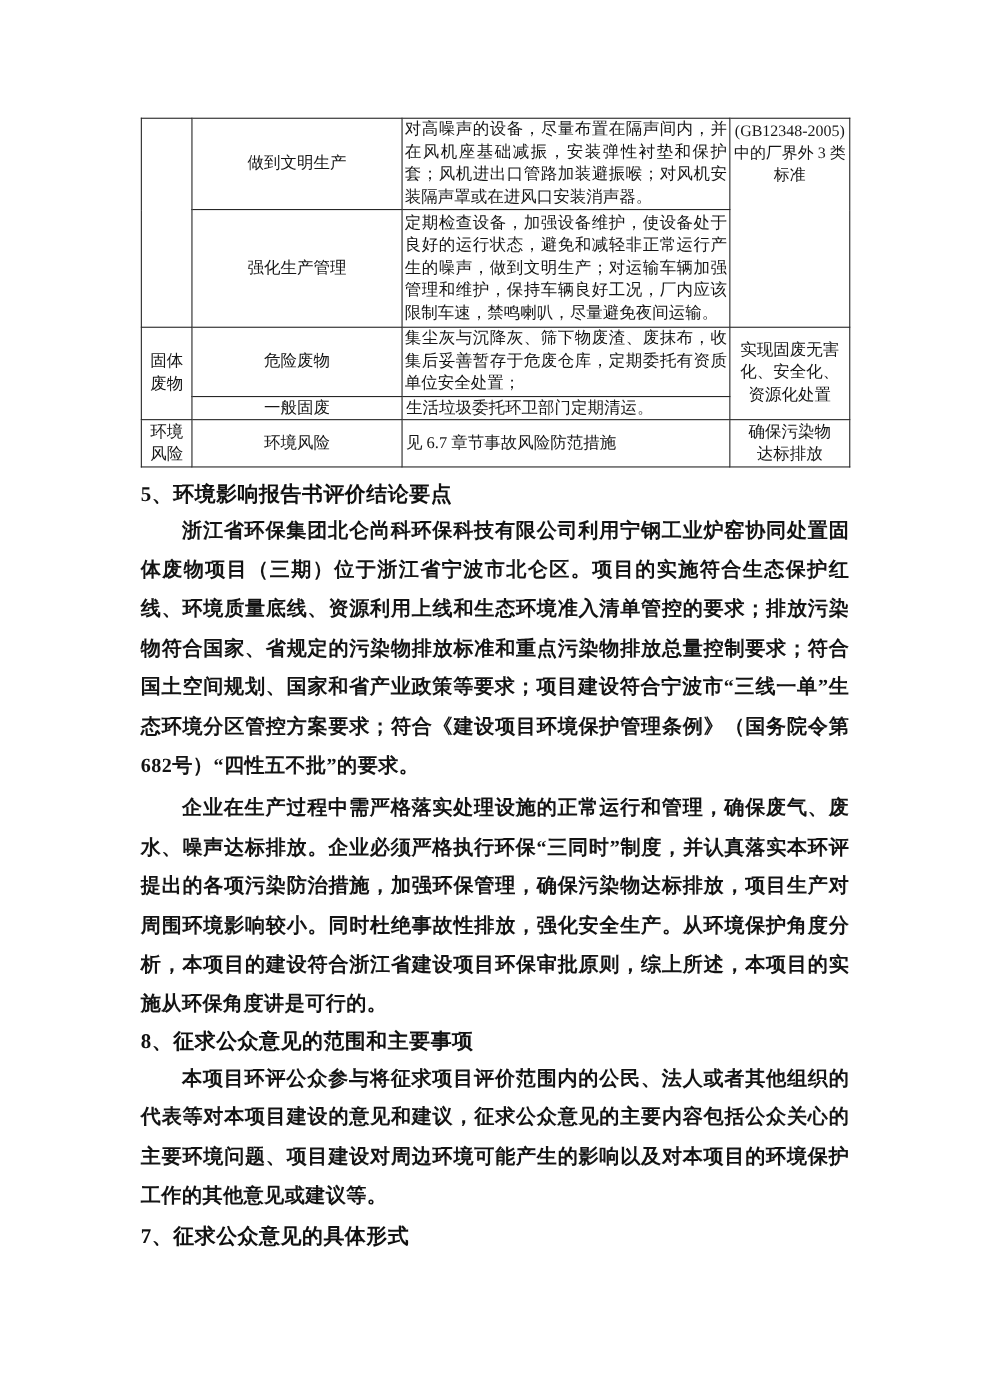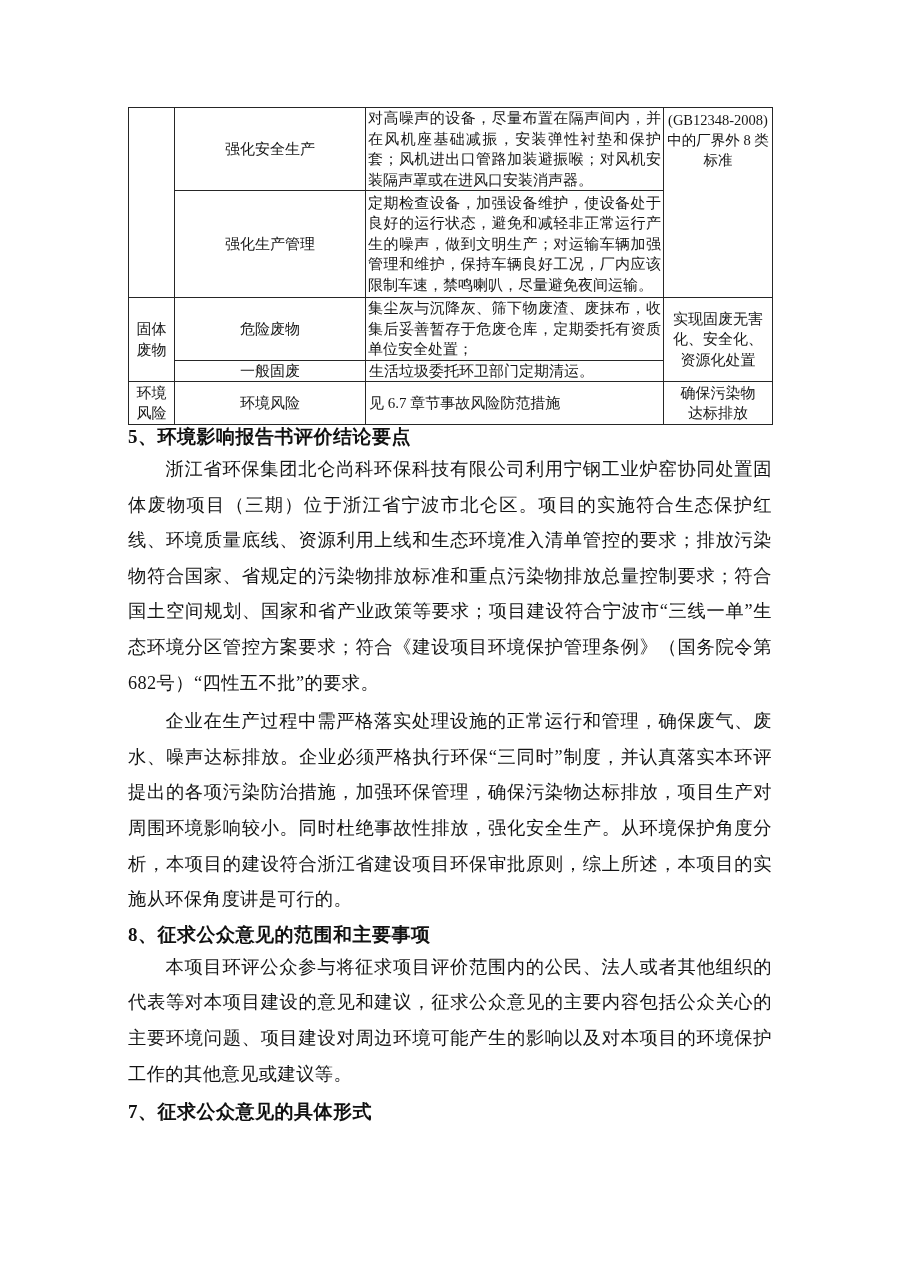--- a/index.html
+++ b/index.html
@@ -49,53 +49,54 @@
   .c-target.gb { vertical-align: top; font-size: 14.5px; padding: 2px 1px 0 1px; line-height: 20px; }
   .c-target.narrow { padding: 0 12px; }
   
   h2.sec-heading {
     font-size: 19px;
     font-weight: bold;
     line-height: 24px;
     letter-spacing: 0.5px;
     color: #111111;
   }
-  h2.h5 { }
+  h2.h5 { margin-top: 13px; }
   h2.h6 { margin-top: 5px; }
   h2.h7 { margin-top: 8px; }
   p.body-para {
     margin-top: 3px;
     font-size: 18.3px;
     line-height: 35.6px;
     letter-spacing: 0.4px;
     text-align: justify;
     text-justify: inter-ideograph;
     text-indent: 2.05em;
     color: #141414;
+    font-weight: bold;
   }
 </style>
 </head>
 <body>
 
 <div class="page">
   <div class="content">
 
     <table class="doc-table">
       <colgroup>
         <col class="col-cat">
           <col class="col-sub">
           <col class="col-measure">
           <col class="col-target">
       </colgroup>
       <tbody>
         <tr class="r1">
           <td class="c-cat" rowspan="2"></td>
-          <td class="c-sub">强化安全生产</td>
+          <td class="c-sub">做到文明生产</td>
           <td class="c-measure">对高噪声的设备，尽量布置在隔声间内，并在风机座基础减振，安装弹性衬垫和保护套；风机进出口管路加装避振喉；对风机安装隔声罩或在进风口安装消声器。</td>
-          <td class="c-target gb" rowspan="2">(GB12348-2008)中的厂界外 8 类标准</td>
+          <td class="c-target gb" rowspan="2">(GB12348-2005)中的厂界外 3 类标准</td>
         </tr>
         <tr class="r2">
           <td class="c-sub">强化生产管理</td>
           <td class="c-measure">定期检查设备，加强设备维护，使设备处于良好的运行状态，避免和减轻非正常运行产生的噪声，做到文明生产；对运输车辆加强管理和维护，保持车辆良好工况，厂内应该限制车速，禁鸣喇叭，尽量避免夜间运输。</td>
         </tr>
         <tr class="r3">
           <td class="c-cat" rowspan="2">固体废物</td>
           <td class="c-sub">危险废物</td>
           <td class="c-measure">集尘灰与沉降灰、筛下物废渣、废抹布，收集后妥善暂存于危废仓库，定期委托有资质单位安全处置；</td>
           <td class="c-target" rowspan="2">实现固废无害化、安全化、资源化处置</td>

